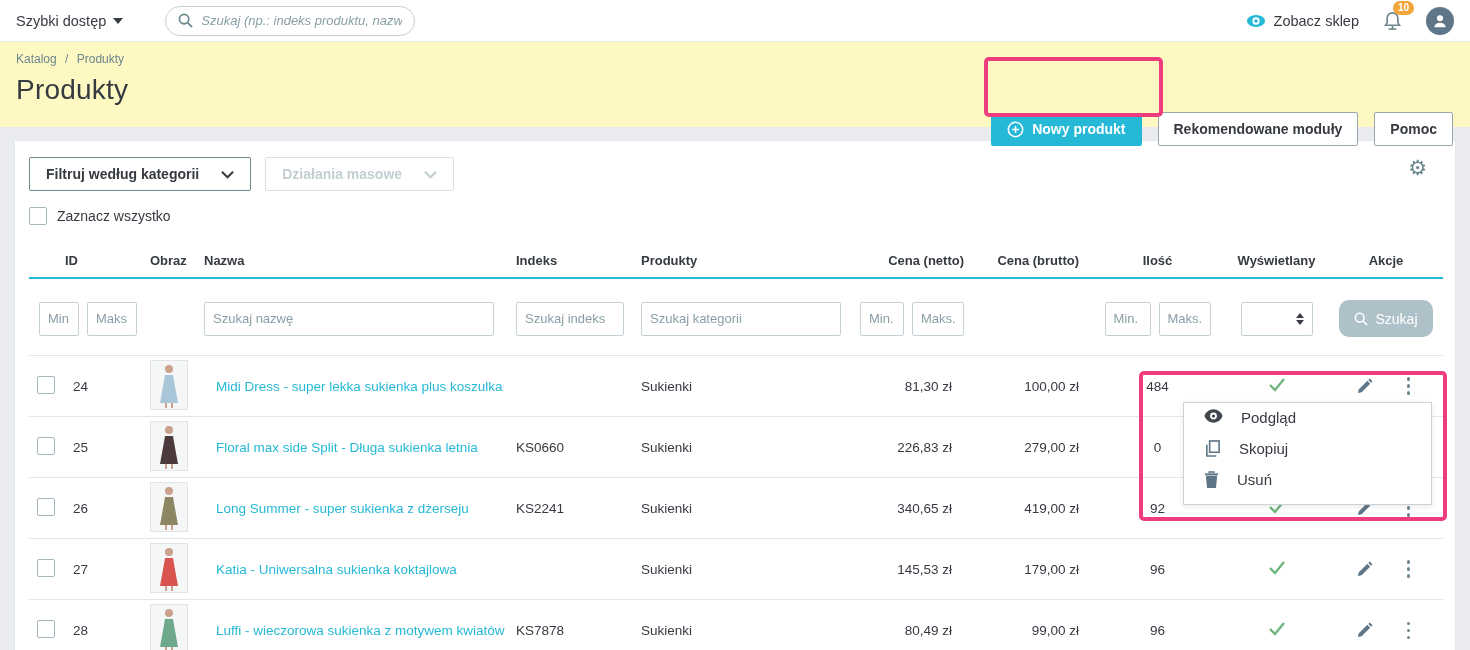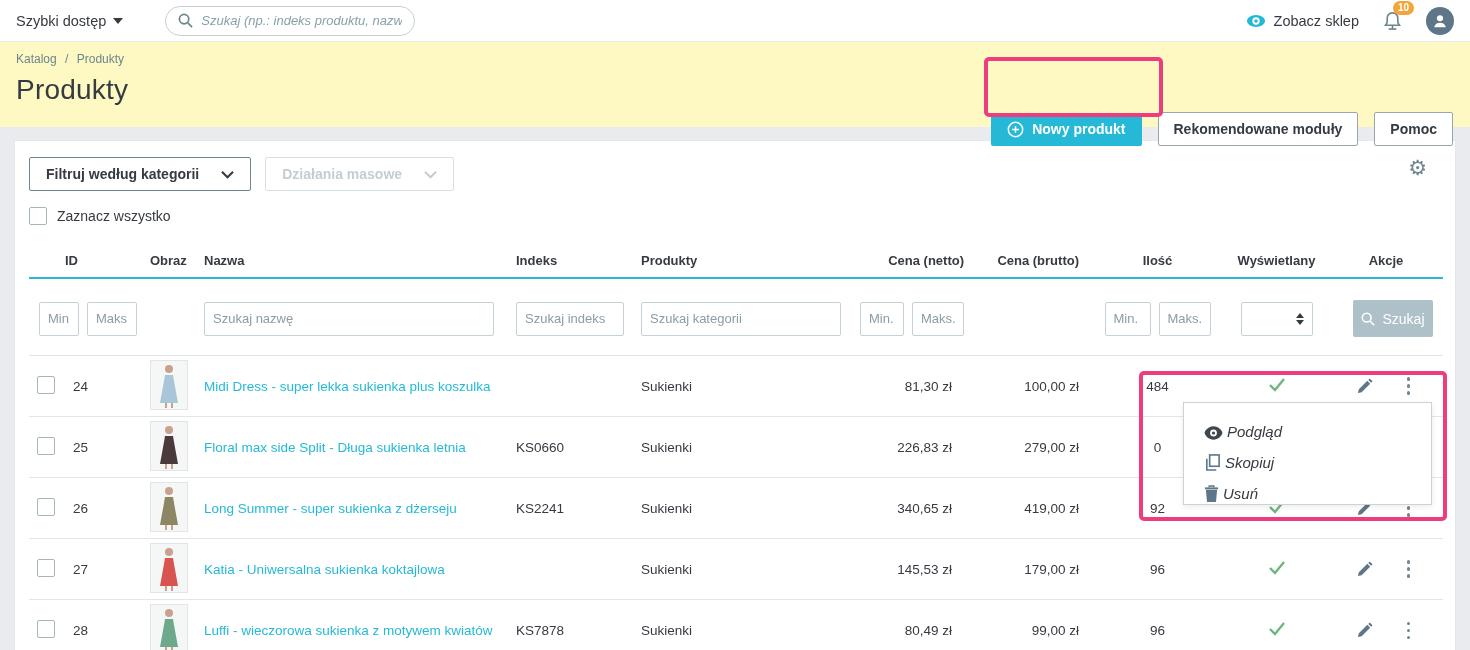--- a/index.html
+++ b/index.html
@@ -48,33 +48,33 @@
   tr.data-row td { border-top:1px solid #e1e6ea; height:61px; }
   tr.filter-row td { border-top:none; }
   .pad-l { padding-left:8px; }
   .fin { height:34px; border:1px solid #c4d2d7; border-radius:2px; font-size:13px; color:#363a41; padding:0 8px; outline:none; font-family:inherit; background:#fff; }
   .fin::placeholder { color:#8a9da5; }
   .in-group { display:flex; gap:8px; }
   .fake-select { width:72px; height:34px; border:1px solid #c4d2d7; border-radius:2px; background:#fff; display:inline-flex; align-items:center; justify-content:flex-end; padding:0 8px; cursor:pointer; }
   .sort-arrows { display:flex; flex-direction:column; gap:2px; }
   .sort-arrows .up { width:0; height:0; border-left:4px solid transparent; border-right:4px solid transparent; border-bottom:5px solid #363a41; }
   .sort-arrows .down { width:0; height:0; border-left:4px solid transparent; border-right:4px solid transparent; border-top:5px solid #363a41; }
-  .btn-search { background:#aec0c8; color:#fff; border:none; height:37px; width:80px; font-size:14px; display:inline-flex; align-items:center; justify-content:center; gap:7px; cursor:pointer; font-family:inherit; border-radius:2px; }
+  .btn-search { background:#aec0c8; color:#fff; border:none; height:37px; width:94px; font-size:14px; display:inline-flex; align-items:center; justify-content:center; gap:7px; cursor:pointer; font-family:inherit; border-radius:10px; }
   .thumb { width:38px; height:50px; background:#f5f6f6; border:1px solid #e2e5e6; display:inline-block; margin-left:9px; }
-  .name-link { color:#25b9d7; text-decoration:none; cursor:pointer; }
+  .name-link { color:#25b9d7; text-decoration:none; cursor:pointer;margin-left:12px; }
   .price, .qty { color:#25b9d7; }
   .price { padding-right:12px; }
   .icon-btn { cursor:pointer; display:inline-block; }
   .dots { display:inline-flex; flex-direction:column; gap:3.5px; cursor:pointer; padding:4px 6px; }
   .dots i { width:3.5px; height:3.5px; border-radius:50%; background:#6c868e; display:block; }
   .actions-cell { display:flex; align-items:center; justify-content:center; gap:28px; }
 
   
   .ctx-menu { position:absolute; left:1183px; top:402px; width:249px; height:103px; background:#fff; border:1px solid #ccd2d6; box-shadow:0 2px 6px rgba(0,0,0,.08); z-index:20; padding-top:6px; }
-  .ctx-item { height:31px; display:flex; align-items:flex-end; gap:4px; padding-left:20px; font-size:15px; color:#363a41; cursor:pointer;font-style:italic; }
+  .ctx-item { height:31px; display:flex; align-items:flex-start; gap:18px; padding-left:20px; font-size:15px; color:#363a41; cursor:pointer; }
 
   
   .pink-box { position:absolute; border:4px solid #ee3d7f; border-radius:5px; z-index:30; pointer-events:none; }
   #pink-new-product { left:984px; top:57px; width:179px; height:60px; }
   #pink-actions { left:1139px; top:371px; width:308px; height:150px; }
 </style>
 </head>
 <body>
 
 <div class="topbar">

